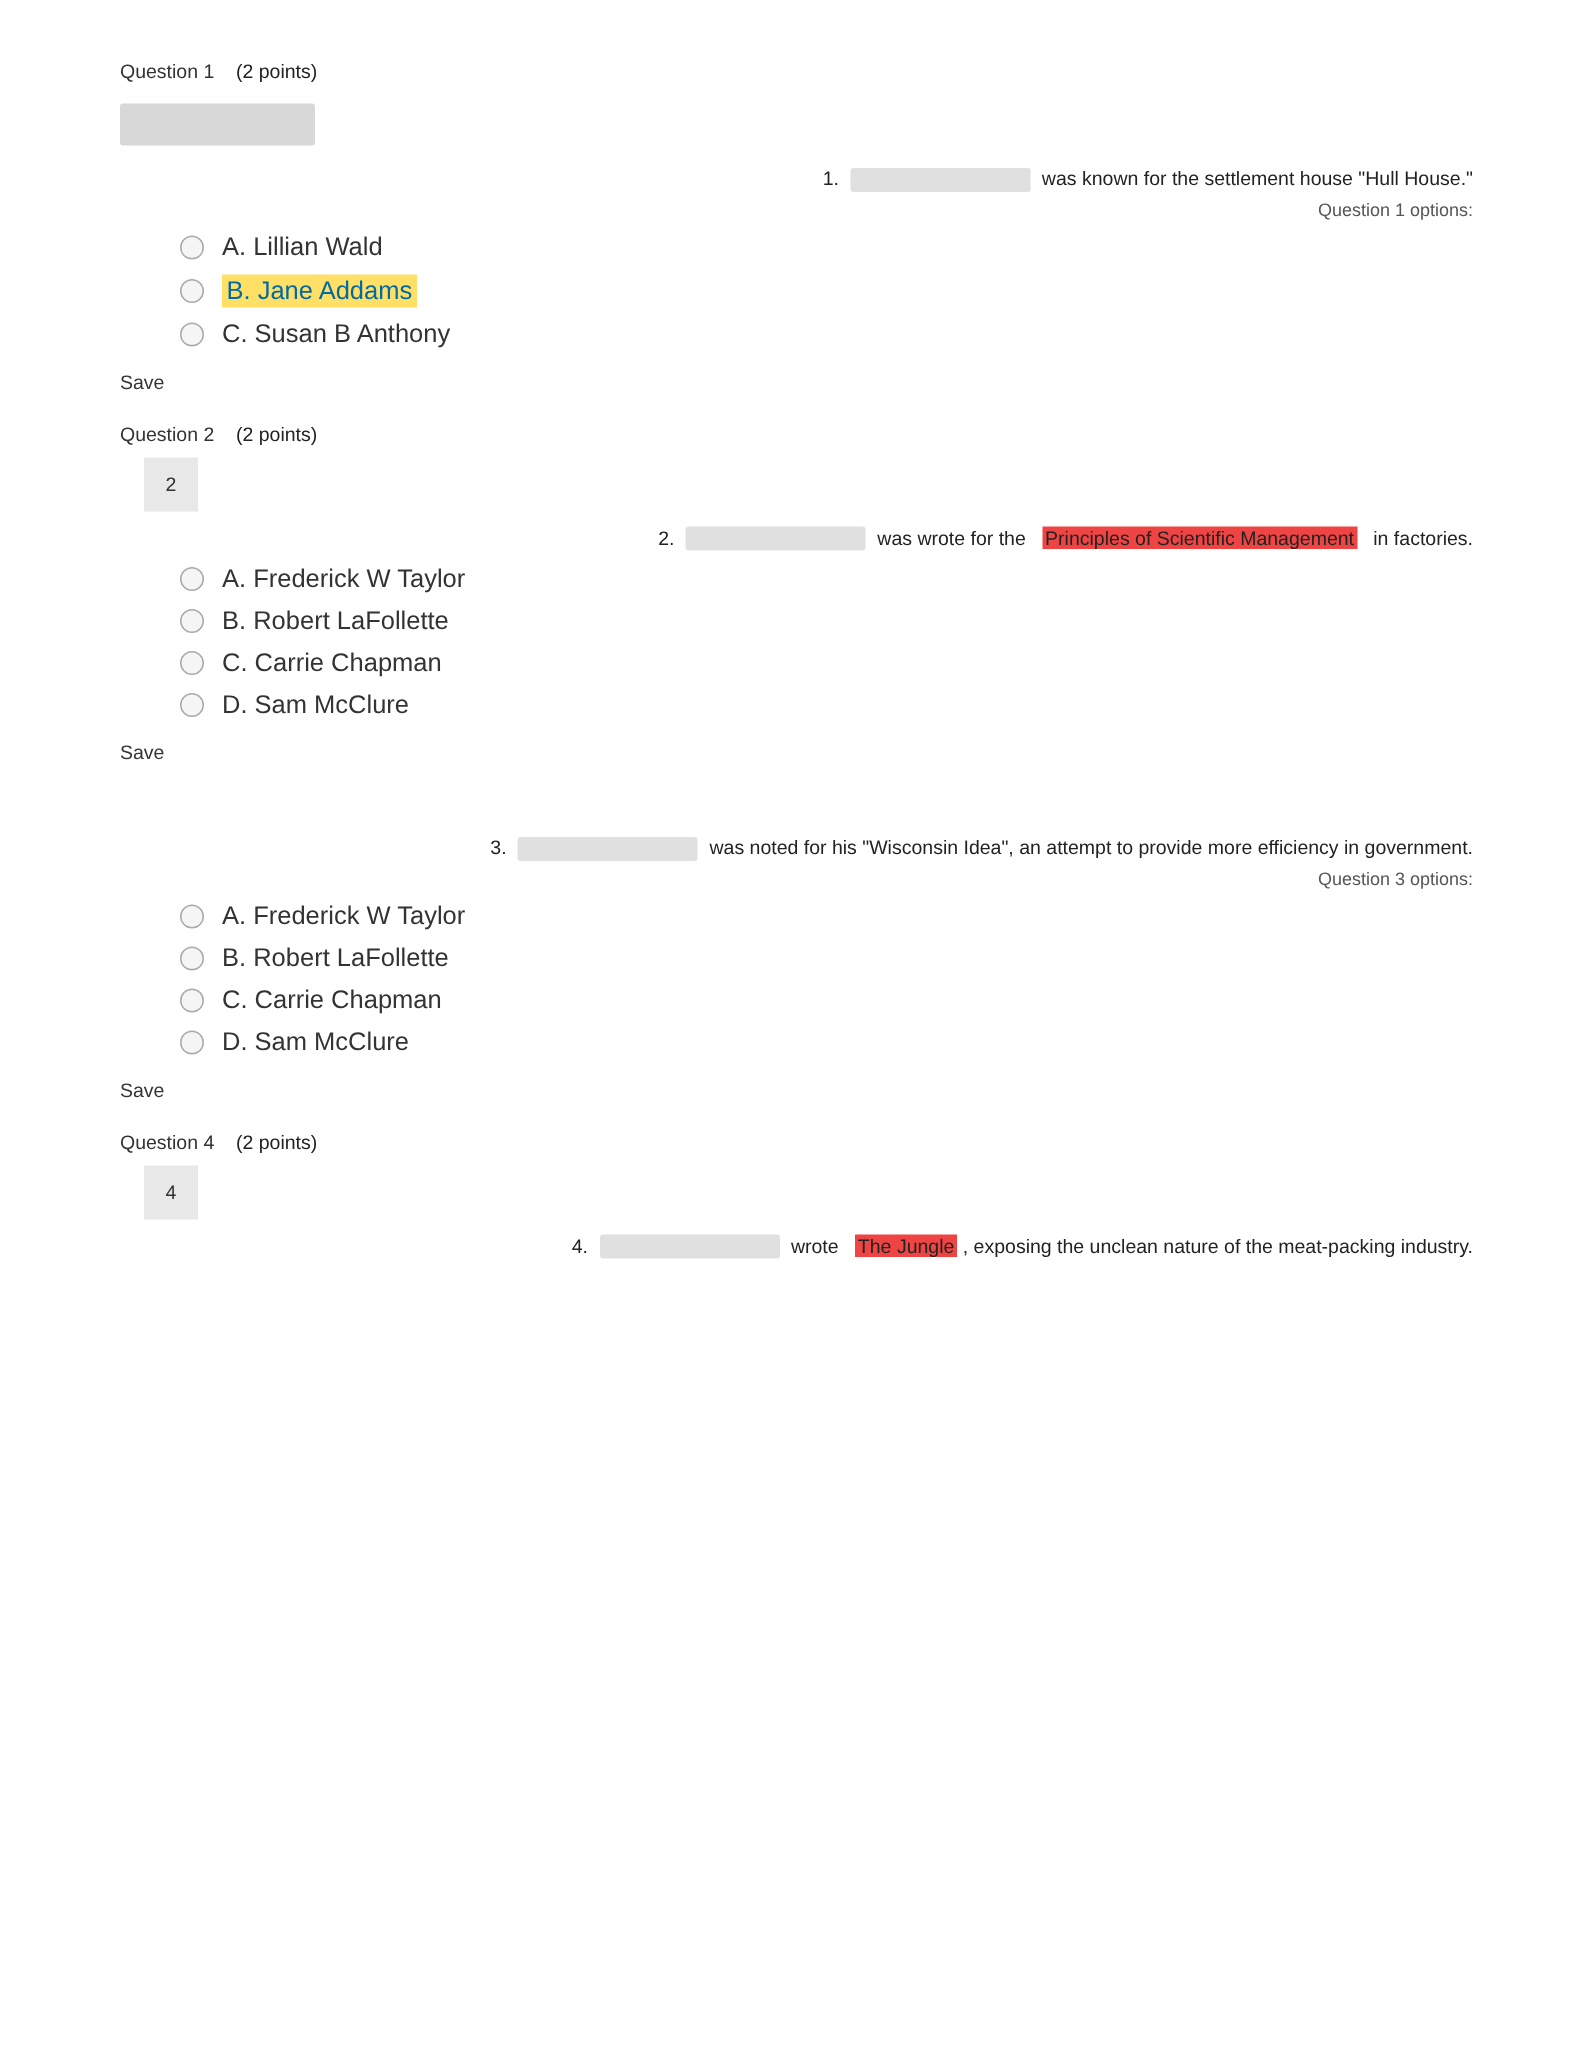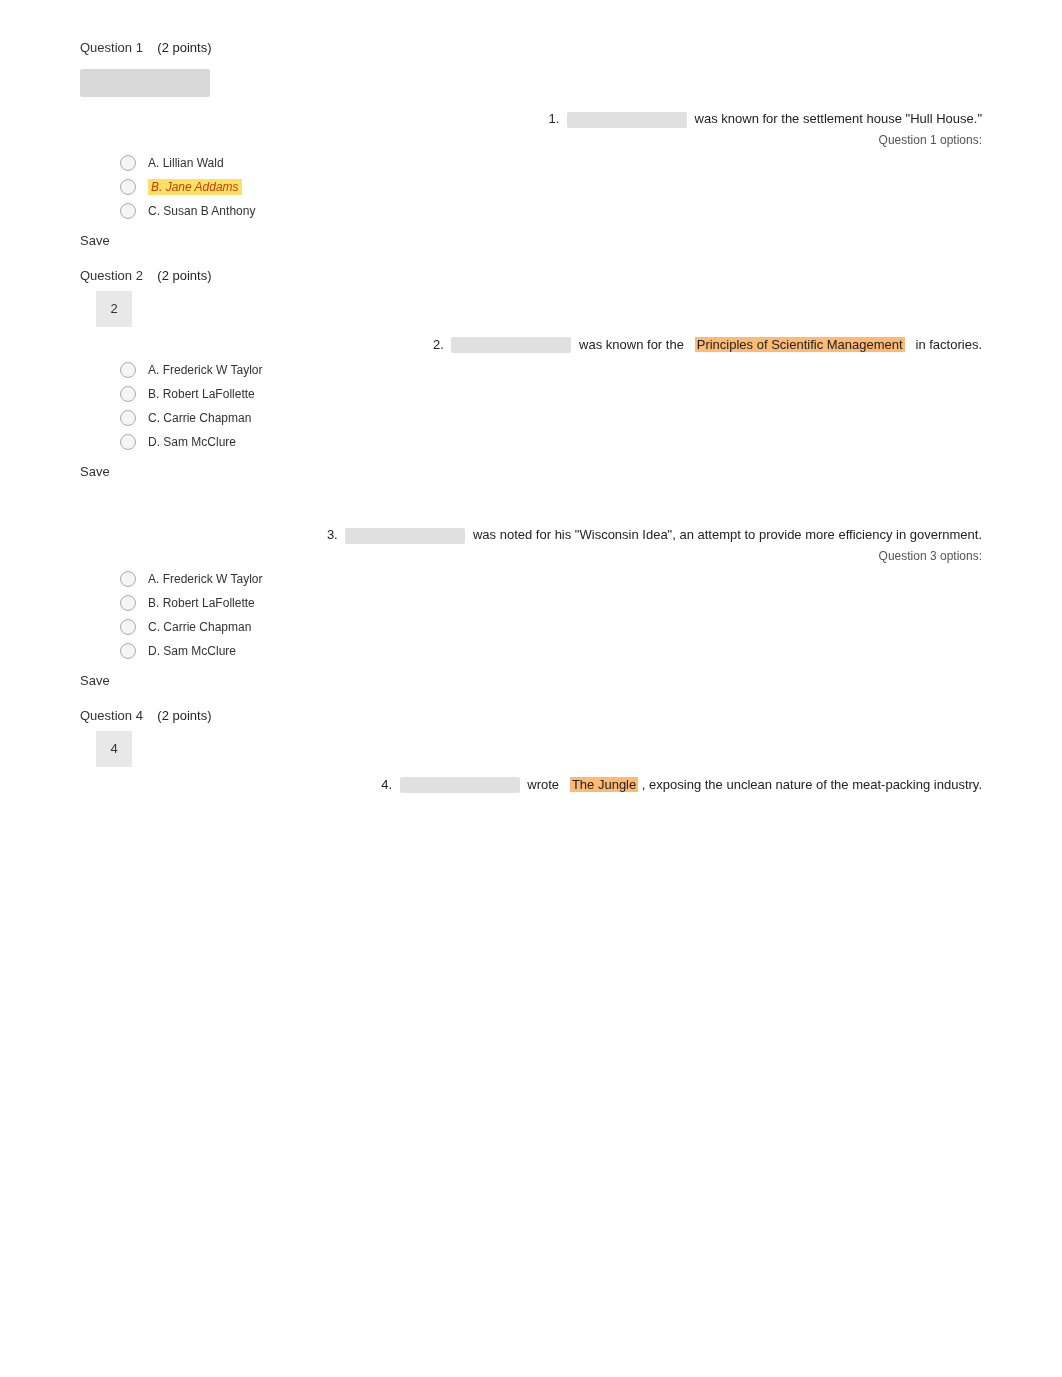--- a/index.html
+++ b/index.html
@@ -64,55 +64,54 @@
       font-size: 12px;
       color: #555;
       margin-bottom: 6px;
       text-align: right;
     }
 
     .option-row {
       display: flex;
       align-items: center;
       margin: 8px 0 8px 40px;
-      font-size: 12px;
+      font-size: 17px;
     }
 
     .radio-circle {
       width: 16px;
       height: 16px;
       border-radius: 50%;
       border: 1.5px solid #aaa;
       background: #f5f5f5;
       margin-right: 12px;
       flex-shrink: 0;
     }
 
     .option-text {
       color: #333;
     }
 
     .option-text.highlighted {
       background: #ffe066;
-      color: #c2410c;
+      color: #0369a1;
       padding: 1px 3px;
-      font-style: italic;
     }
 
     .save-link {
       color: #333;
       font-size: 13px;
       margin: 6px 0 2px 0;
       cursor: pointer;
       text-decoration: none;
       display: inline-block;
     }
 
     .inline-highlight {
-      background: #fdba74;
+      background: #ef4444;
       padding: 0 2px;
     }
 
     .q-image-placeholder {
       width: 130px;
       height: 28px;
       background: #d8d8d8;
       border-radius: 2px;
       display: inline-block;
       vertical-align: middle;
@@ -170,21 +169,21 @@
     <span class="points">(2 points)</span>
   </div>
 
   <div class="q-number-box">
     <span>2</span>
   </div>
 
   <div class="question-text">
     <span>2.</span>
     <span class="blank-box"></span>
-    <span>was known for the</span>
+    <span>was wrote for the</span>
     &nbsp;
     <span class="inline-highlight">Principles of Scientific Management</span>
     &nbsp;
     <span>in factories.</span>
   </div>
 
 
   <div class="option-row">
     <div class="radio-circle"></div>
     <span class="option-text">A. Frederick W Taylor</span>

